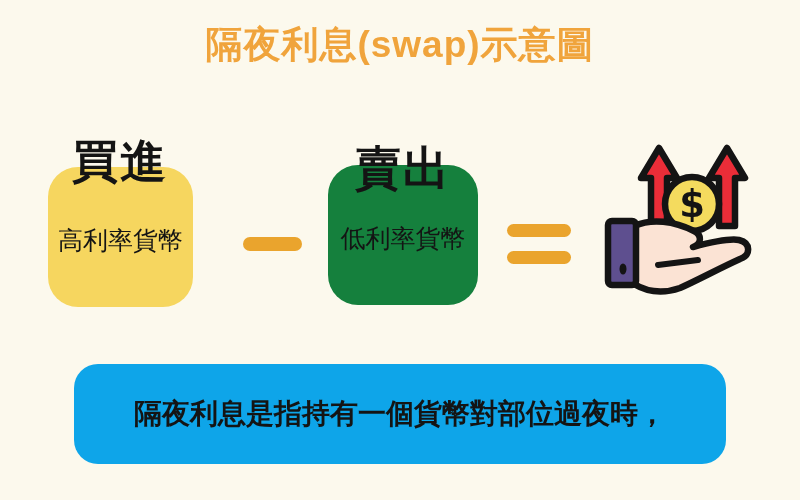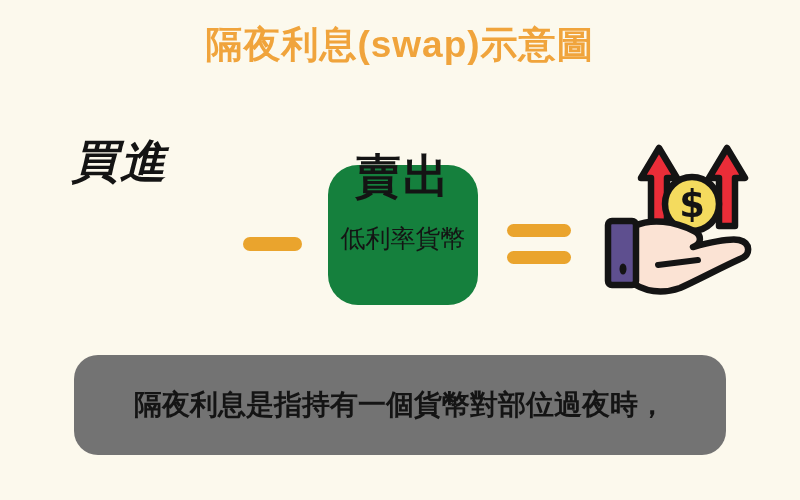--- a/index.html
+++ b/index.html
@@ -29,22 +29,22 @@
   .action-label {
     position: absolute;
     transform: translateX(-50%);
     font-size: 46px;
     font-weight: 900;
     color: #141414;
     white-space: nowrap;
     z-index: 2;
     letter-spacing: 2px;
   }
-  .buy-label  { left: 120px; top: 131px; font-style: italic; }
-  .sell-label { left: 403px; top: 146px; }
+  .buy-label  { left: 120px; top: 131px; }
+  .sell-label { left: 403px; top: 138px; }
   .currency-box {
     position: absolute;
     display: flex;
     align-items: center;
     justify-content: center;
     border-radius: 30px;
     z-index: 1;
   }
   .buy-box {
     left: 48px; top: 167px;
@@ -71,23 +71,23 @@
   .minus-bar   { left: 243px; top: 237px; width: 59px; height: 14px; }
   .equals-bar1 { left: 507px; top: 224px; width: 64px; height: 13px; }
   .equals-bar2 { left: 507px; top: 251px; width: 64px; height: 13px; }
   .result-icon {
     position: absolute;
     left: 598px; top: 138px;
     width: 164px; height: 164px;
   }
   .description-box {
     position: absolute;
-    left: 74px; top: 355px;
+    left: 74px; top: 364px;
     width: 652px; height: 100px;
-    background: #737373;
+    background: #0ea5e9;
     border-radius: 24px;
     display: flex;
     flex-direction: column;
     align-items: center;
     justify-content: center;
   }
   .description-line {
     font-size: 28px;
     font-weight: 800;
     color: #141414;
@@ -96,20 +96,23 @@
   }
 </style>
 </head>
 <body>
 
 <div class="canvas">
 
   <div class="title">隔夜利息(swap)示意圖</div>
 
   <div class="action-label buy-label">買進</div>
+  <div class="currency-box buy-box">
+    <span class="currency-text">高利率貨幣</span>
+  </div>
 
   <div class="op-bar minus-bar"></div>
 
   <div class="action-label sell-label">賣出</div>
   <div class="currency-box sell-box">
     <span class="currency-text">低利率貨幣</span>
   </div>
 
   <div class="op-bar equals-bar1"></div>
   <div class="op-bar equals-bar2"></div>

